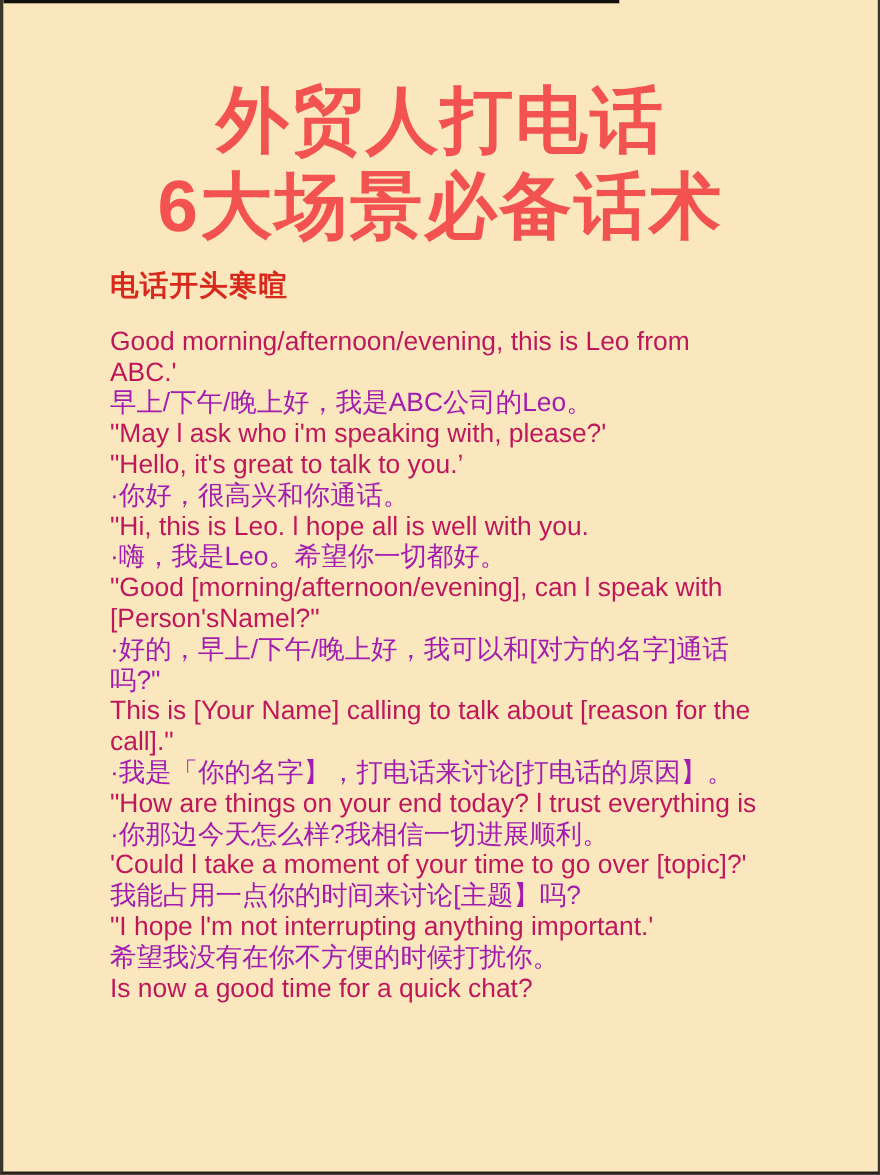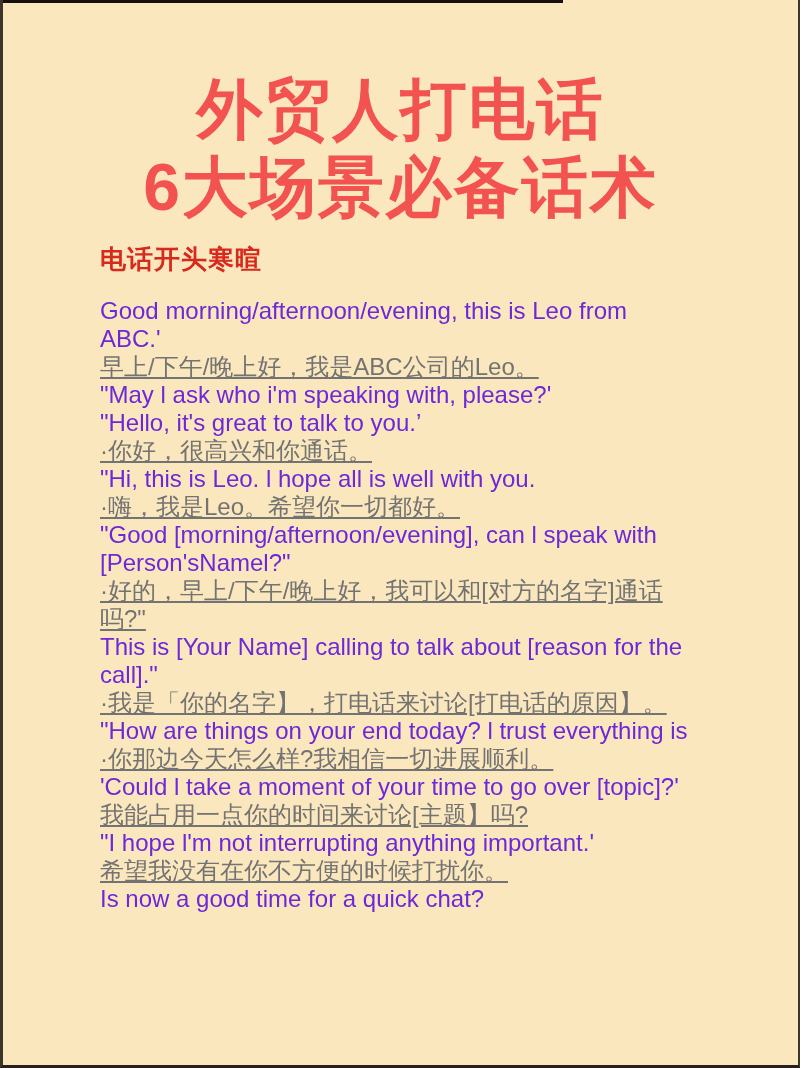--- a/index.html
+++ b/index.html
@@ -41,25 +41,24 @@
     letter-spacing: 1px;
   }
   .script-list {
     margin: 20px 0 0 97px;
     width: 680px;
   }
   .script-list p {
     font-size: 24px;
     line-height: 28px;
     white-space: pre;
-    color: #6d28d9;
+    color: #be185d;
   }
   .script-list p[data-lang="zh"] {
-    color: #737373;
-    text-decoration: underline;
+    color: #a21caf;
   }
 </style>
 </head>
 <body>
 
 <div class="top-edge-line"></div>
 
 <div class="poster">
   <div class="page-title">
     <div>外贸人打电话</div>

